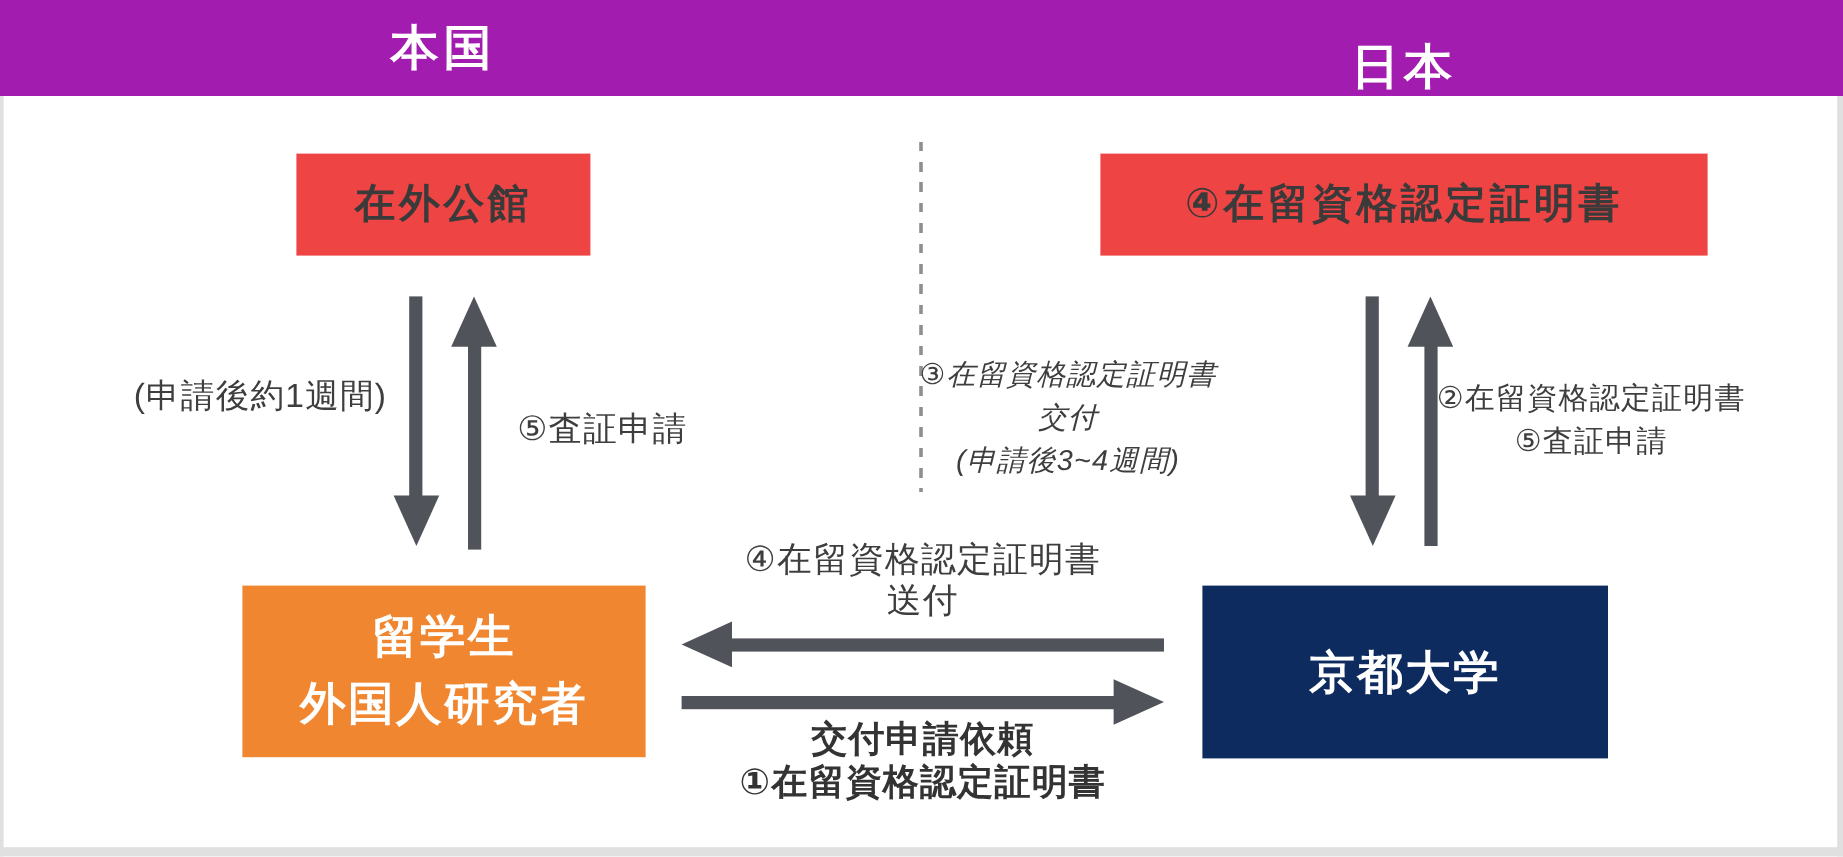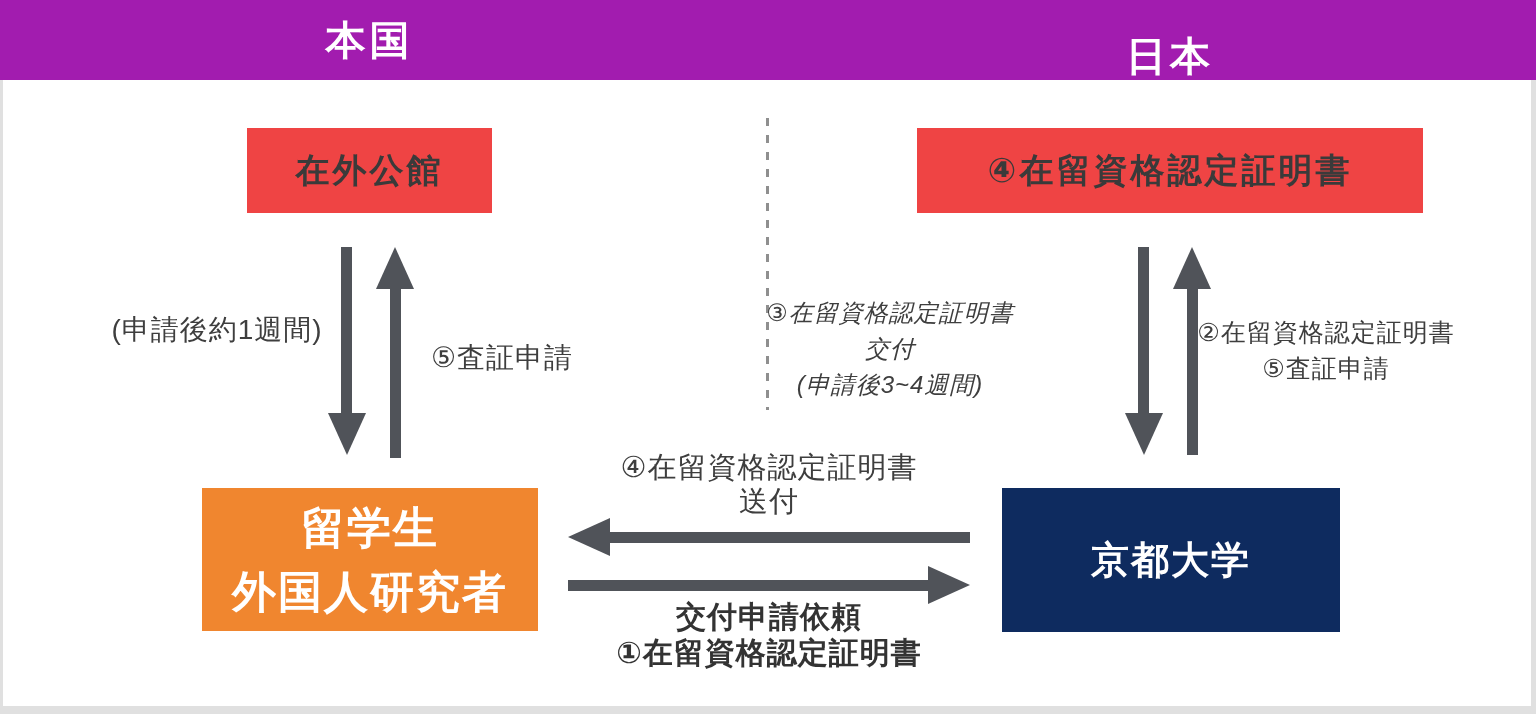--- a/index.html
+++ b/index.html
@@ -51,21 +51,21 @@
     letter-spacing: 3px;
     line-height: 85px; text-align: center;
   }
   #box-mission { left: 247px; width: 245px; }
   #box-immigration { left: 917px; width: 506px; }
 
   .student-box {
     position: absolute; left: 202px; top: 488px;
     width: 336px; height: 143px;
     background: #f0862f;
-    color: #ffffff; font-size: 44px; font-weight: bold;
+    color: #ffffff; font-size: 38px; font-weight: bold;
     letter-spacing: 2px;
     display: flex; flex-direction: column;
     align-items: center; justify-content: center;
     line-height: 1.45; text-align: center;
   }
   .univ-box {
     position: absolute; left: 1002px; top: 488px;
     width: 338px; height: 144px;
     background: #0e2b5f;
     color: #ffffff; font-size: 38px; font-weight: bold;

